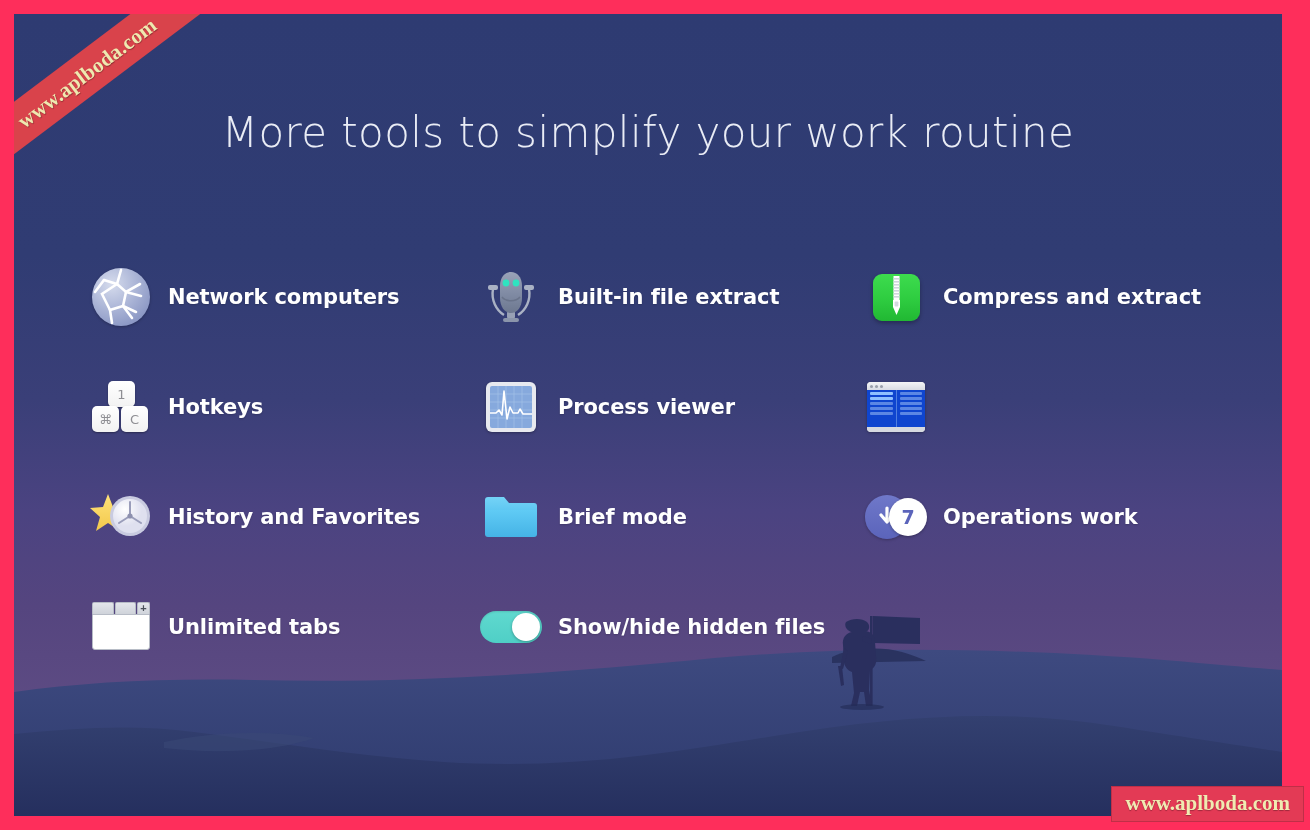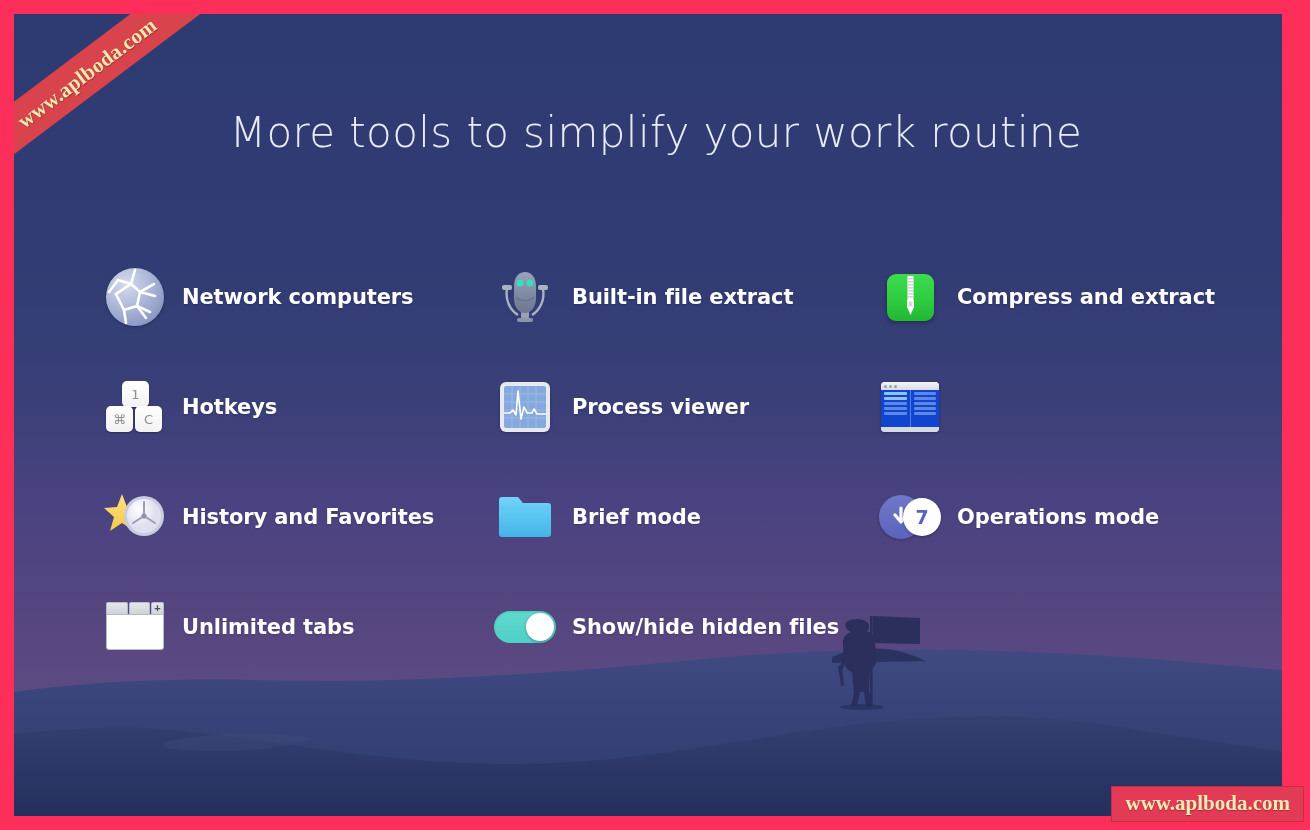--- a/index.html
+++ b/index.html
@@ -97,28 +97,27 @@
     left: 0;
     width: 1268px;
     text-align: center;
     font-family: "DejaVu Sans", sans-serif;
     font-weight: 300;
     font-size: 42px;
     letter-spacing: .4px;
     color: #e9ecf5;
     z-index: 20;
     white-space: nowrap;
-    margin-left: 8px;
   }
 
   
   #grid {
     position: absolute;
     top: 228px;
-    left: 90px;
+    left: 76px;
     width: 1160px;
     display: grid;
     grid-template-columns: 390px 385px 385px;
     grid-auto-rows: 110px;
     z-index: 20;
   }
   .feature {
     display: flex;
     align-items: center;
     gap: 16px;
@@ -533,21 +532,21 @@
         <div class="ficon">
           <div class="ic-queue">
             <div class="q-circle q-left">
               <svg width="24" height="24" viewBox="0 0 24 24">
                 <path d="M12,3 L12,15 M12,17 L6,10 M12,17 L18,10" stroke="#ffffff" stroke-width="3.2" fill="none" stroke-linecap="round" stroke-linejoin="round"></path>
               </svg>
             </div>
             <div class="q-circle q-right">7</div>
           </div>
         </div>
-        <div class="flabel">Operations mode</div>
+        <div class="flabel">Operations work</div>
       </div>
 
 
       <div class="feature">
         <div class="ficon">
           <div class="ic-tabs">
             <div class="tb-head">
               <div class="tb-tab"></div>
               <div class="tb-tab"></div>
               <div class="tb-plus">+</div>

